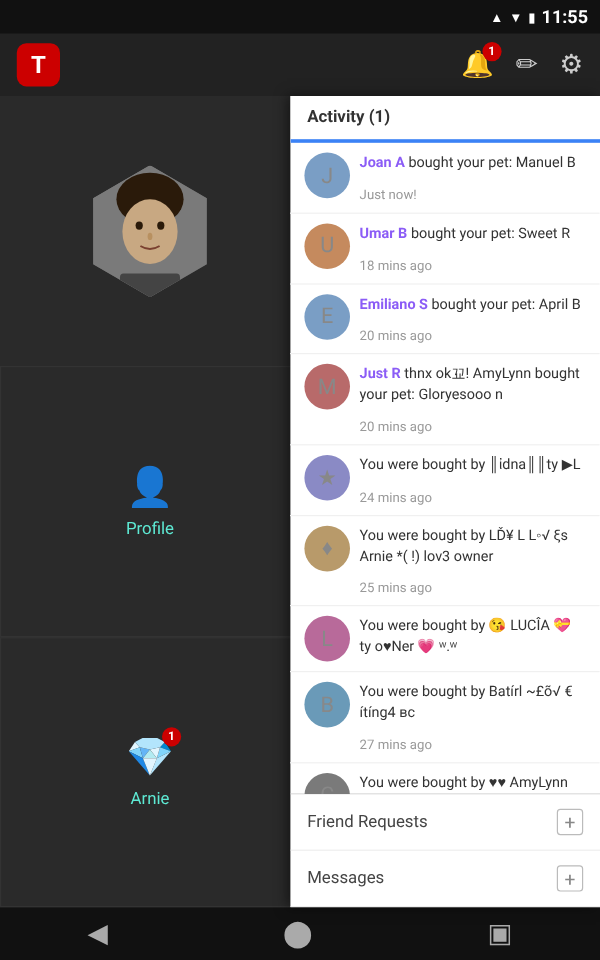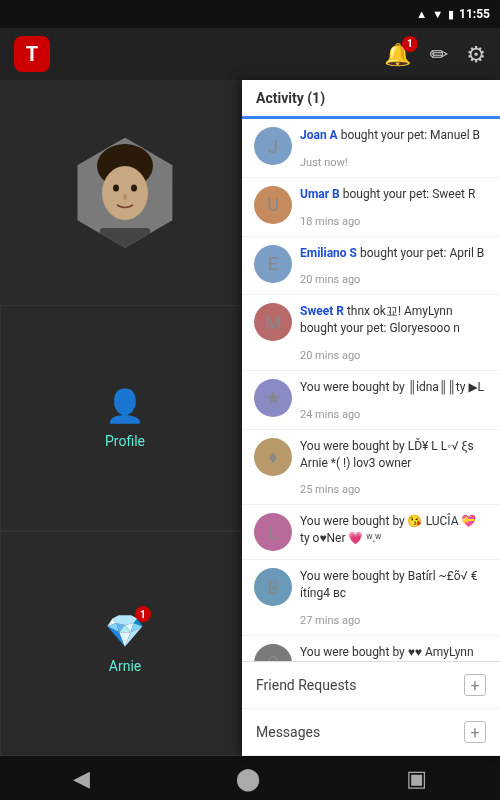--- a/index.html
+++ b/index.html
@@ -23,21 +23,21 @@
       padding: 0 10px;
       gap: 6px;
     }
     .status-icons {
       display: flex;
       align-items: center;
       gap: 5px;
     }
     .status-time {
       color: white;
-      font-size: 12px;
+      font-size: 15px;
       font-weight: bold;
     }
     .status-icon {
       color: white;
       font-size: 11px;
     }
 
     
     .top-bar {
       width: 100%;
@@ -222,21 +222,21 @@
       flex: 1;
       min-width: 0;
     }
     .activity-main {
       font-size: 12px;
       color: #333;
       line-height: 1.4;
       word-break: break-word;
     }
     .activity-main strong {
-      color: #1d4ed8;
+      color: #8b5cf6;
       margin-top: 24px;
     }
     .activity-time {
       font-size: 11px;
       color: #999;
       margin-top: 12px;
     }
 
     
     .activity-bottom {
@@ -399,21 +399,21 @@
         <div class="activity-avatar avatar-circle-3">E</div>
         <div class="activity-text">
           <div class="activity-main"><strong>Emiliano S</strong> bought your pet: April B</div>
           <div class="activity-time">20 mins ago</div>
         </div>
       </div>
 
       <div class="activity-item">
         <div class="activity-avatar avatar-circle-4">M</div>
         <div class="activity-text">
-          <div class="activity-main"><strong>Sweet R</strong> thnx ok꾜! AmyLynn bought your pet: Gloryesooo n</div>
+          <div class="activity-main"><strong>Just R</strong> thnx ok꾜! AmyLynn bought your pet: Gloryesooo n</div>
           <div class="activity-time">20 mins ago</div>
         </div>
       </div>
 
       <div class="activity-item">
         <div class="activity-avatar avatar-circle-5">★</div>
         <div class="activity-text">
           <div class="activity-main">You were bought by ║ἰdna║║ty ▶L</div>
           <div class="activity-time">24 mins ago</div>
         </div>

